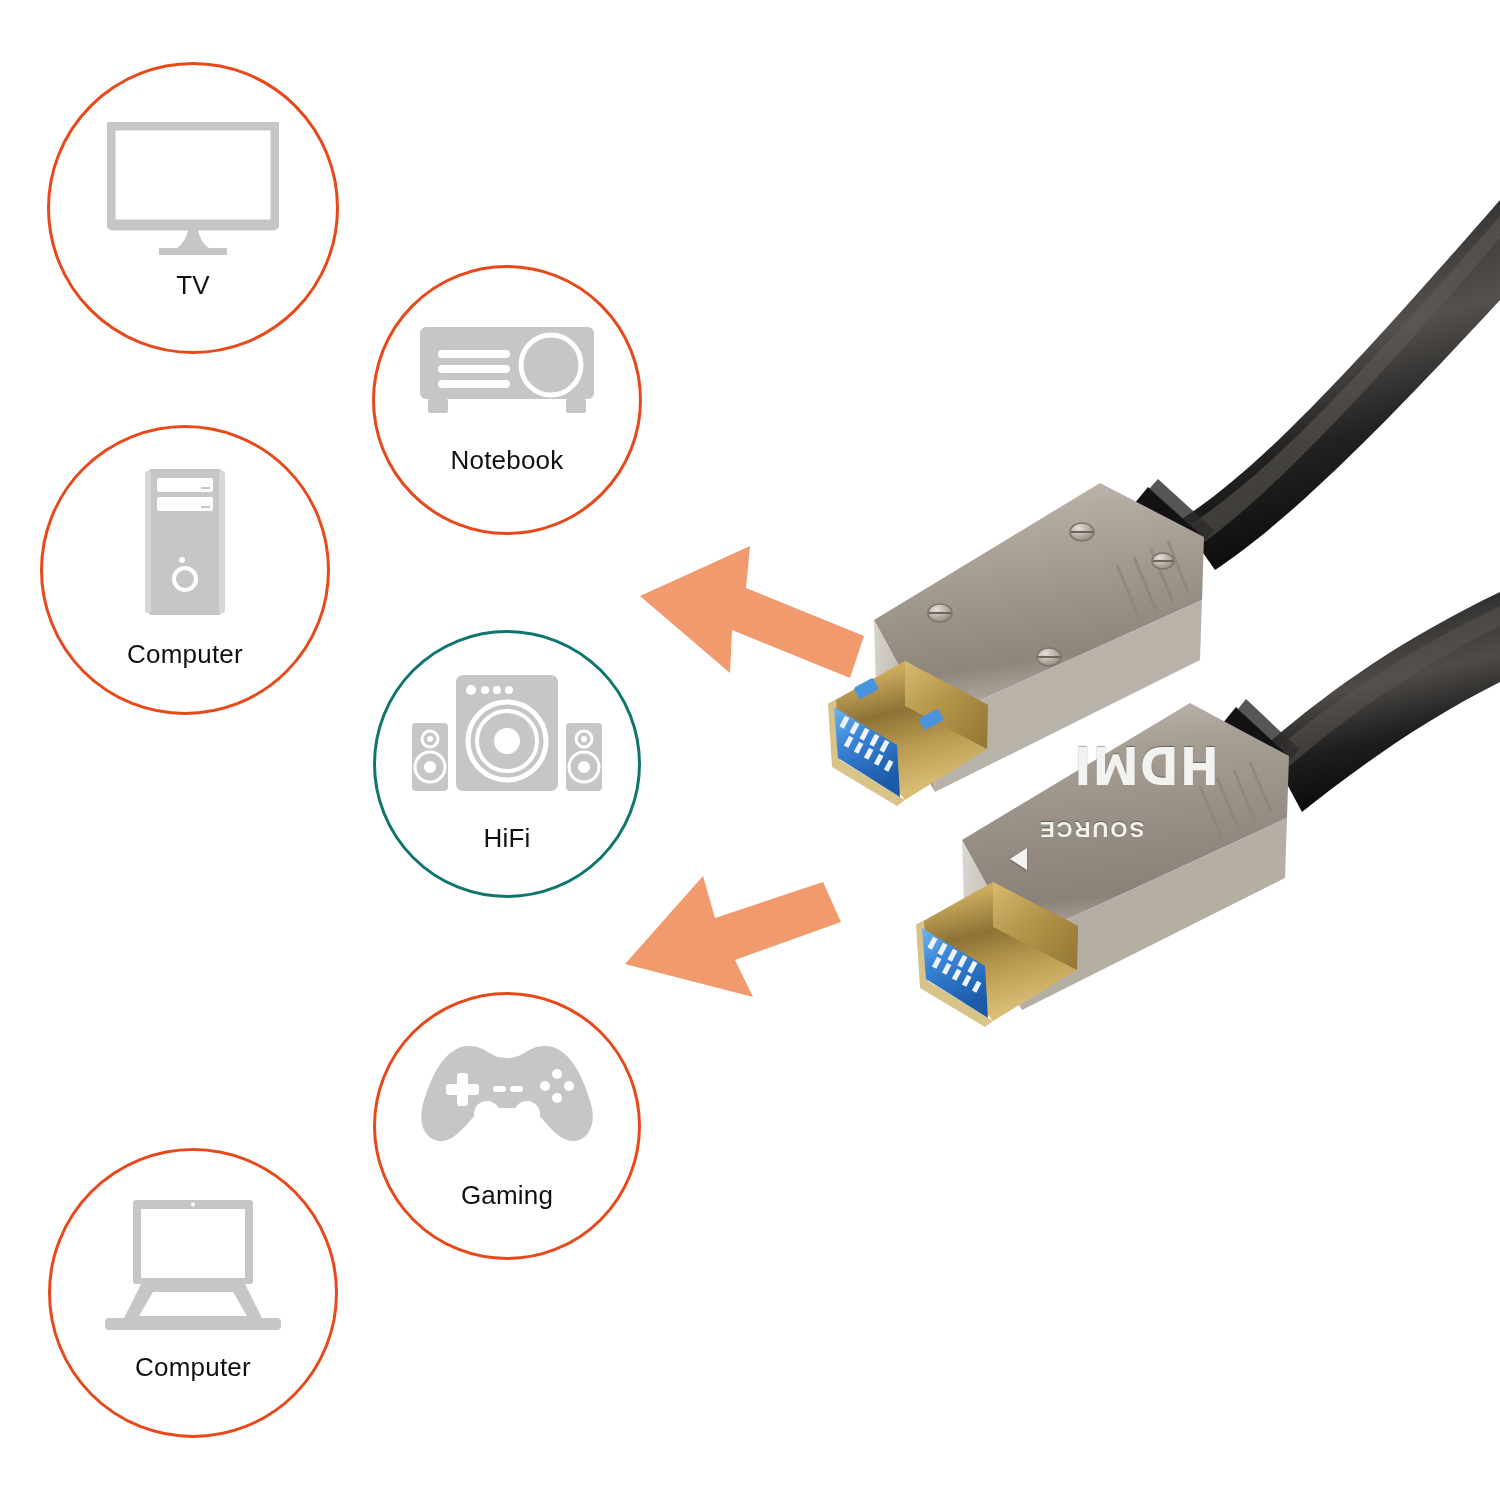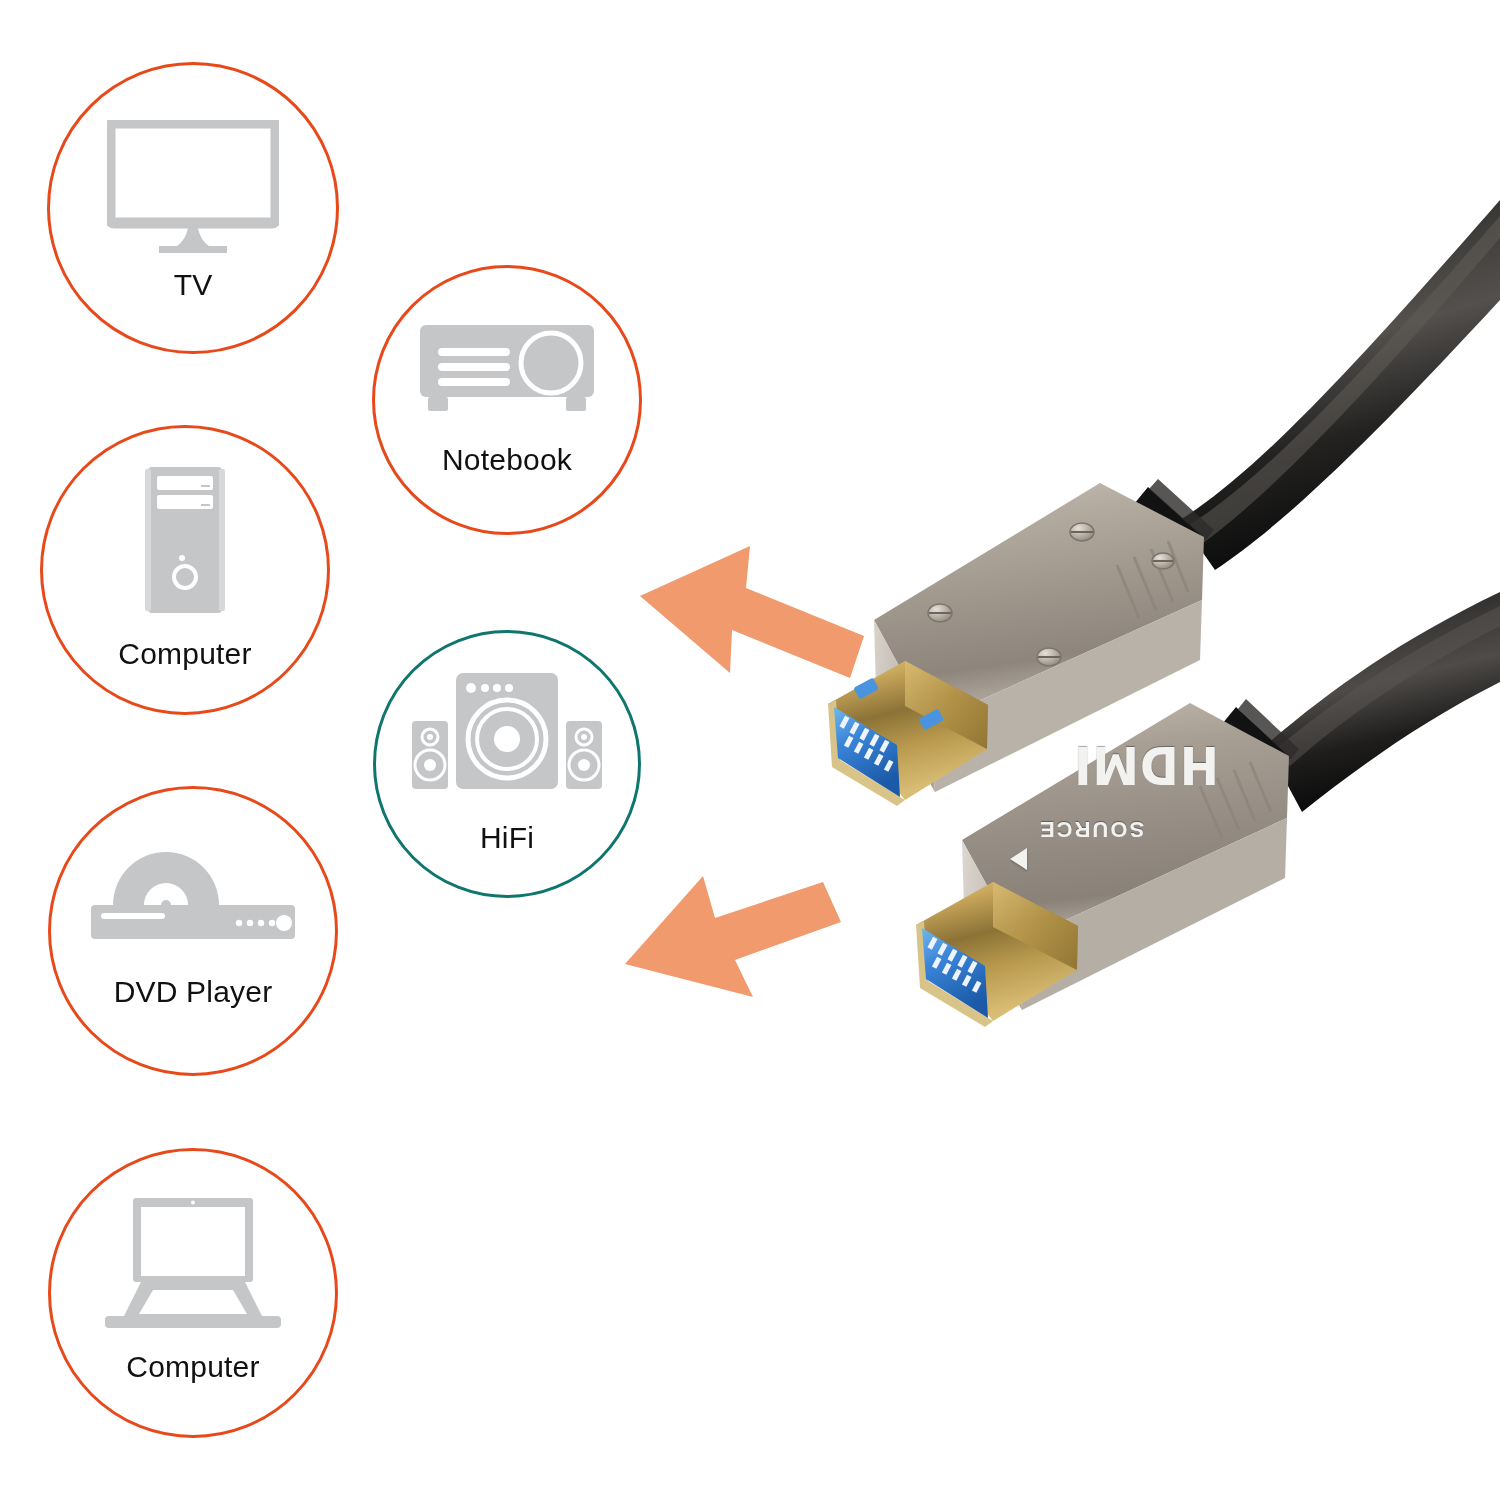--- a/index.html
+++ b/index.html
@@ -28,21 +28,21 @@
     align-items: center;
     justify-content: center;
   }
   .device-circle > .icon-wrap {
     display: flex;
     align-items: center;
     justify-content: center;
   }
   .device-label {
     color: #111111;
-    font-size: 30px;
+    font-size: 26px;
     font-weight: 400;
     letter-spacing: 0.2px;
     white-space: nowrap;
     text-align: center;
   }
 
   
   .arrow {
     position: absolute;
   }
@@ -334,40 +334,46 @@
         <rect x="154" y="48" width="36" height="68" rx="4" fill="#C4C6C8"></rect>
         <circle cx="172" cy="64" r="8" fill="none" stroke="#ffffff" stroke-width="3"></circle>
         <circle cx="172" cy="64" r="3" fill="#ffffff"></circle>
         <circle cx="172" cy="92" r="15" fill="none" stroke="#ffffff" stroke-width="3"></circle>
         <circle cx="172" cy="92" r="6" fill="#ffffff"></circle>
       </svg>
     </div>
     <div class="device-label" style="margin-top:30px;">HiFi</div>
   </div>
 
-  <div class="device-circle" style="left:48px; top:786px; width:290px; height:290px; border:3px solid #E8491B;">
-    <div class="icon-wrap" style="margin-top:-6px;">
-      <svg width="204" height="92" viewBox="0 0 204 92">
-
-        <path d="M22,58 A53,53 0 0 1 128,58 Z" fill="#C4C6C8"></path>
-        <circle cx="75" cy="58" r="22" fill="#ffffff"></circle>
-        <circle cx="75" cy="58" r="5" fill="#C4C6C8"></circle>
-
-        <rect x="0" y="58" width="204" height="34" rx="4" fill="#C4C6C8"></rect>
-        <rect x="10" y="66" width="64" height="6" rx="3" fill="#ffffff"></rect>
-        <circle cx="148" cy="76" r="3.2" fill="#ffffff"></circle>
-        <circle cx="159" cy="76" r="3.2" fill="#ffffff"></circle>
-        <circle cx="170" cy="76" r="3.2" fill="#ffffff"></circle>
-        <circle cx="181" cy="76" r="3.2" fill="#ffffff"></circle>
-        <circle cx="193" cy="76" r="8" fill="#ffffff"></circle>
-      </svg>
-    </div>
-    <div class="device-label" style="margin-top:36px;">DVD Player</div>
-  </div>
-
+
+  <div class="device-circle" style="left:373px; top:992px; width:268px; height:268px; border:3px solid #E8491B;">
+    <div class="icon-wrap" style="margin-top:0px;">
+      <svg width="180" height="102" viewBox="0 0 180 102">
+        <path d="M52,4 C70,4 72,16 90,16 C108,16 110,4 128,4
+                 C152,4 166,34 174,62 C180,84 170,99 156,99
+                 C140,99 128,78 115,66 L65,66 C52,78 40,99 24,99
+                 C10,99 0,84 6,62 C14,34 28,4 52,4 Z" fill="#C4C6C8"></path>
+
+        <rect x="40" y="31" width="11" height="33" rx="3" fill="#ffffff"></rect>
+        <rect x="29" y="42" width="33" height="11" rx="3" fill="#ffffff"></rect>
+
+        <rect x="76" y="44" width="13" height="6" rx="3" fill="#ffffff"></rect>
+        <rect x="93" y="44" width="13" height="6" rx="3" fill="#ffffff"></rect>
+
+        <circle cx="140" cy="32" r="5" fill="#ffffff"></circle>
+        <circle cx="128" cy="44" r="5" fill="#ffffff"></circle>
+        <circle cx="152" cy="44" r="5" fill="#ffffff"></circle>
+        <circle cx="140" cy="56" r="5" fill="#ffffff"></circle>
+
+        <circle cx="70" cy="72" r="13" fill="#ffffff"></circle>
+        <circle cx="110" cy="72" r="13" fill="#ffffff"></circle>
+      </svg>
+    </div>
+    <div class="device-label" style="margin-top:36px;">Gaming</div>
+  </div>
 
   <div class="device-circle" style="left:48px; top:1148px; width:290px; height:290px; border:3px solid #E8491B;">
     <div class="icon-wrap" style="margin-top:-4px;">
       <svg width="176" height="130" viewBox="0 0 176 130">
 
         <rect x="28" y="0" width="120" height="84" rx="3" fill="#C4C6C8"></rect>
         <rect x="36" y="9" width="104" height="69" fill="#ffffff"></rect>
         <circle cx="88" cy="4.5" r="2" fill="#ffffff"></circle>
 
         <path d="M16,124 L36,84 L140,84 L160,124 Z" fill="#C4C6C8"></path>

